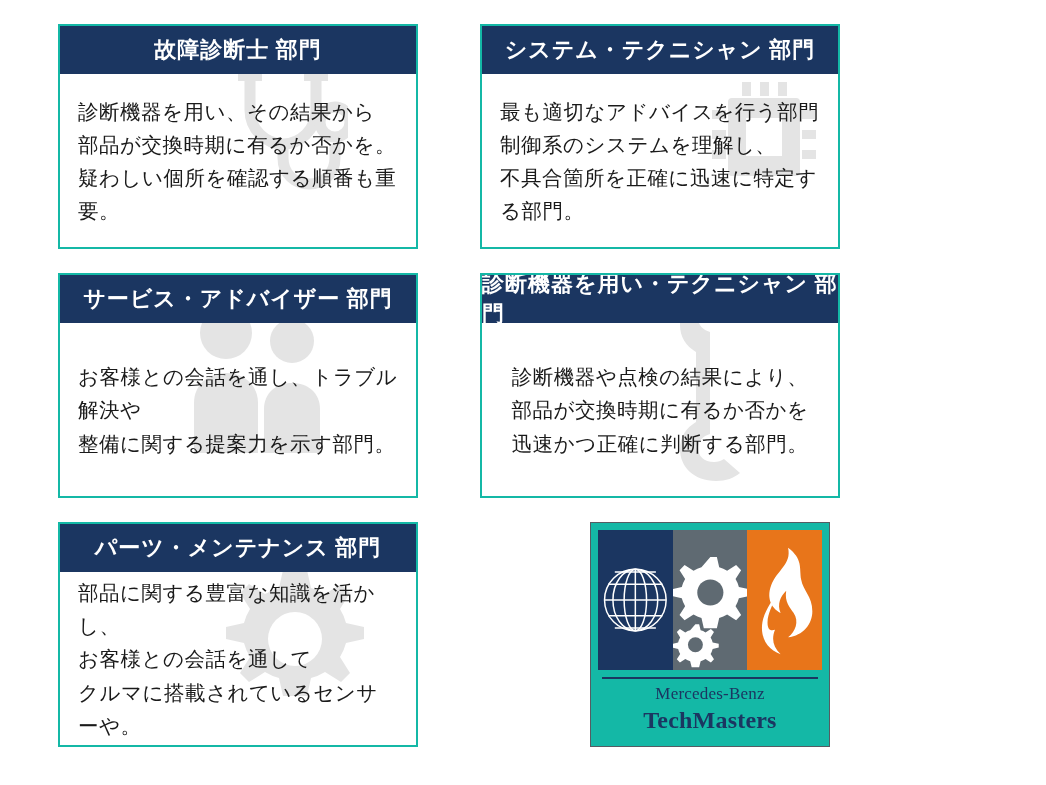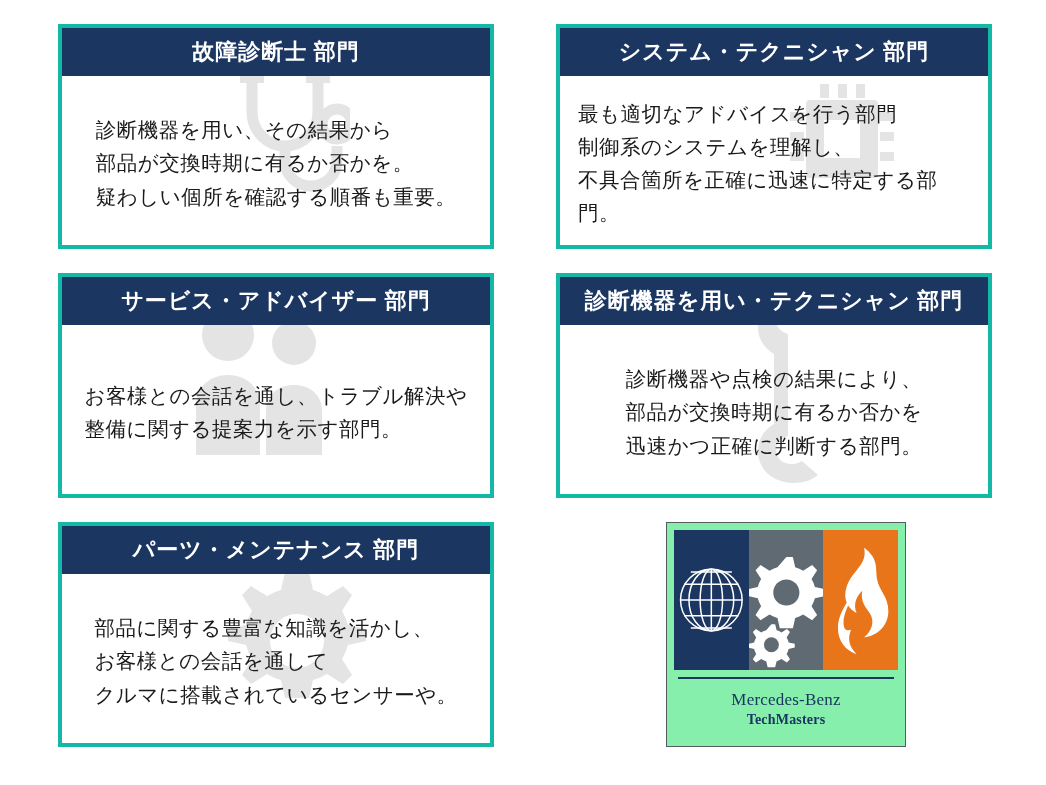--- a/index.html
+++ b/index.html
@@ -24,24 +24,24 @@
     position: absolute;
     left: 58px;
     top: 24px;
     width: 935px;
     display: flex;
     flex-wrap: wrap;
     gap: 24px 62px;
   }
   .card {
     position: relative;
-    width: 436px;
+    width: 360px;
     height: 225px;
     box-sizing: border-box;
-    border: 4px solid #14b8a6;
+    border: 2px solid #14b8a6;
     background: #ffffff;
     overflow: hidden;
   }
   .card-header {
     height: 48px;
     background: #1b3661;
     color: #ffffff;
     display: flex;
     align-items: center;
     justify-content: center;
@@ -97,21 +97,21 @@
   }
   .wm-gear {
     left: 160px;
     top: 40px;
   }
   
   .logo-card {
     width: 240px;
     height: 225px;
     border: 1px solid #555c63;
-    background: #86efac;
+    background: #14b8a6;
     box-sizing: border-box;
     padding: 7px;
     margin-left: 110px;
     position: relative;
   }
   .logo-inner {
     width: 100%;
     height: 100%;
     box-sizing: border-box;
     display: flex;
@@ -143,21 +143,21 @@
     justify-content: center;
     font-family: "Liberation Serif", "DejaVu Serif", serif;
     color: #1b3661;
     line-height: 1.28;
   }
   .logo-text .l1 {
     font-size: 17px;
     letter-spacing: 0.2px;
   }
   .logo-text .l2 {
-    font-size: 14px;
+    font-size: 24px;
     font-weight: bold;
     letter-spacing: 0.2px;
   }
 </style>
 </head>
 <body>
 
 <div class="page">
   <div class="grid">
 

